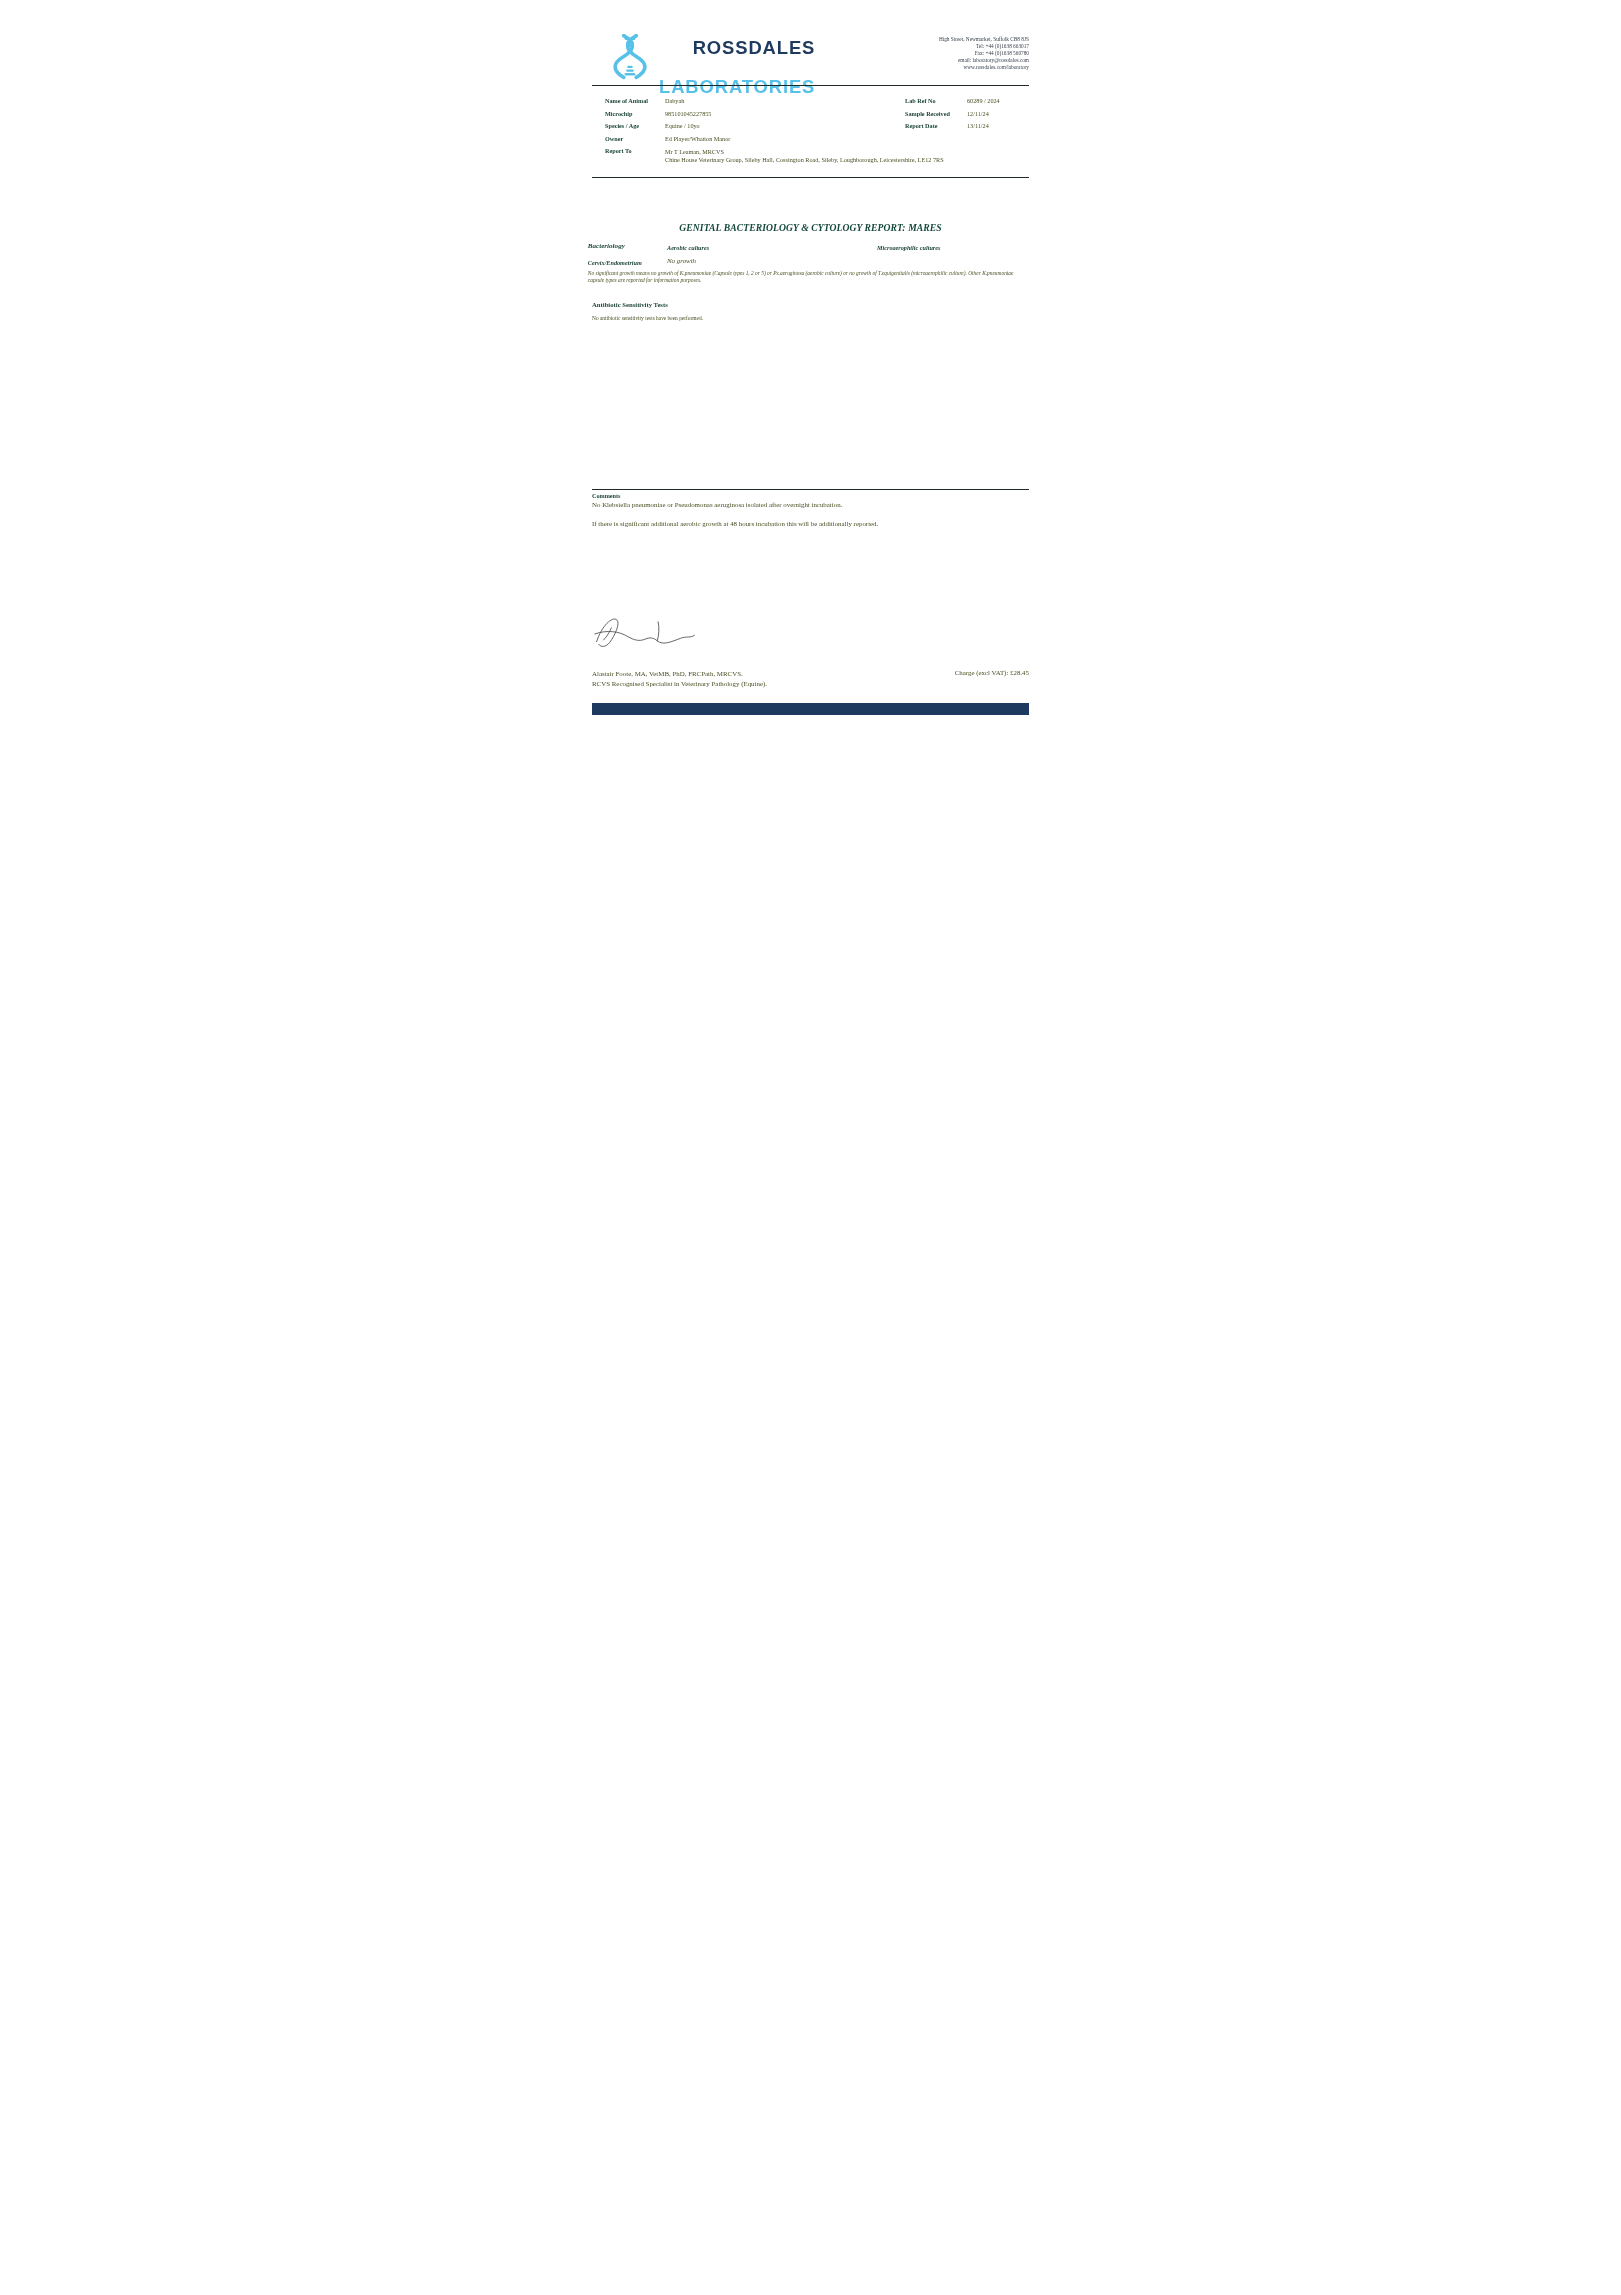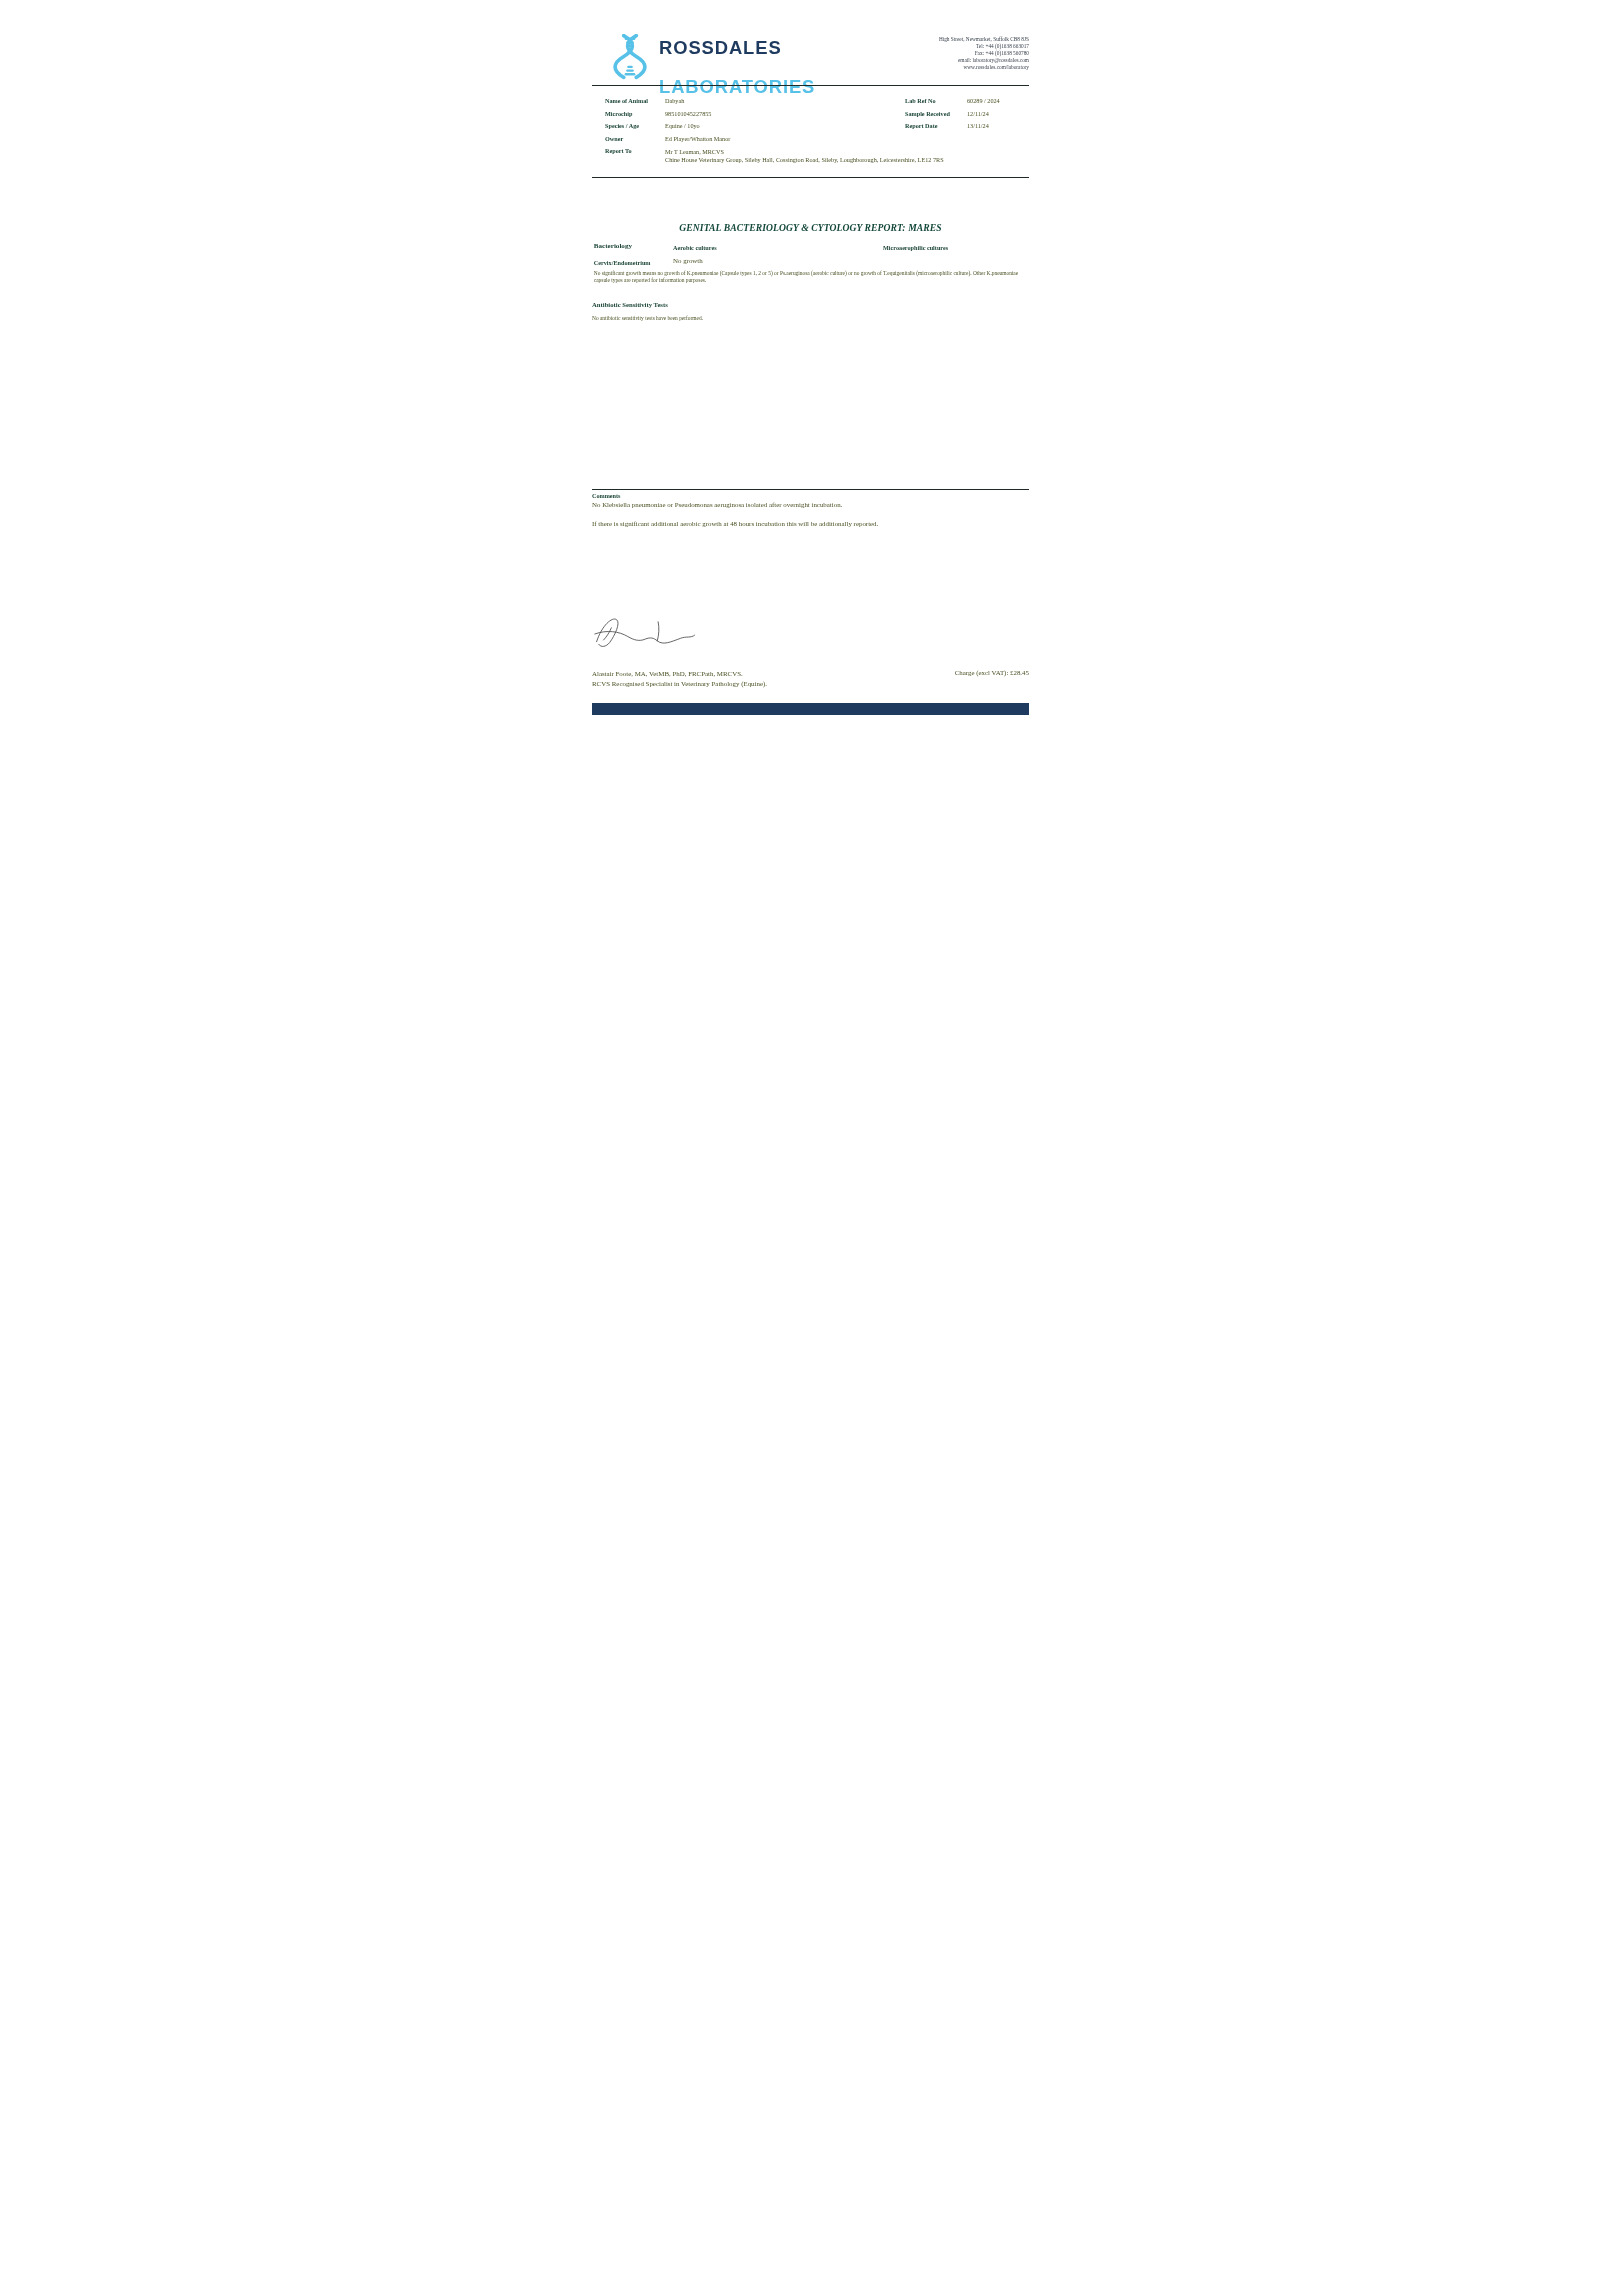--- a/index.html
+++ b/index.html
@@ -6,38 +6,38 @@
   html,body { background:#ffffff; }
   body { font-family:"Liberation Serif", serif; }
   .page {
     position:relative; width:505px; height:715px; margin:0 auto;
     background:#ffffff; overflow:hidden;
   }
   
   .header { position:absolute; left:34px; right:34px; top:32px; height:51px; }
   .logo { position:absolute; left:15.6px; top:1.8px; width:44px; height:46px; }
   .brand { position:absolute; left:67px; top:5.5px; font-family:"Liberation Sans", sans-serif; }
-  .brand-top { font-size:18.4px; font-weight:700; letter-spacing:0.9px; color:#1e3a5e; line-height:19px; }
+  .brand-top { font-size:18.4px; font-weight:700; letter-spacing:0.9px; color:#1e3a5e; line-height:19px;text-align:right; }
   .brand-bottom { font-size:18.4px; font-weight:700; letter-spacing:0.9px; color:#57c1e8; line-height:19px;margin-top:20px; }
   .contact { position:absolute; right:0; top:3.7px; text-align:right; font-size:5.3px; line-height:7.1px; color:#39424d; }
   
   .details { position:absolute; left:34px; right:34px; top:85px; height:93px;
              border-top:1.4px solid #202a24; border-bottom:1.4px solid #202a24; padding:9.2px 0 0 13px; }
   .drow { display:flex; align-items:flex-start; }
   .dlabel { width:60px; flex-shrink:0; font-weight:700; color:#1d4638; font-size:6.2px; line-height:12.6px; }
   .dvalue { color:#4b5023; font-size:6.2px; line-height:12.6px; }
   .rt { padding-top:2.3px; }
   .rt div { line-height:7.8px; }
   .details-right { position:absolute; left:313px; top:9.2px; }
   .details-right .dlabel { width:62px; }
   
   .title { position:absolute; left:34px; right:34px; top:222px; text-align:center;
            font-size:9.6px; font-weight:700; letter-spacing:0.1px; color:#14483a;font-style:italic; }
   
-  .bact { position:absolute; left:34px; right:34px; top:242px; height:56px; }
+  .bact { position:absolute; left:28px; right:34px; top:242px; height:56px;font-style:italic; }
   .bact-heading { position:absolute; left:1.8px; top:0; font-size:7.1px; font-weight:700; color:#1d4638; }
   .bact-col1 { position:absolute; left:81px; top:1.8px; font-size:6.2px; font-weight:700; color:#1d4638; }
   .bact-col2 { position:absolute; left:291px; top:1.8px; font-size:6.2px; font-weight:700; color:#1d4638; }
   .bact-rowlabel { position:absolute; left:1.8px; top:16.5px; font-size:6.2px; font-weight:700; color:#1d4638; }
   .bact-rowvalue { position:absolute; left:81px; top:15px; font-size:6.9px; color:#4b5023; }
   .bact-note { position:absolute; left:1.8px; top:27.5px; right:0.9px; font-size:5.4px; line-height:7.3px; color:#4b5023; }
   
   .abx { position:absolute; left:34px; right:34px; top:301px; }
   .abx-heading { font-size:6.7px; font-weight:700; color:#1d4638; }
   .abx-text { margin-top:7.3px; font-size:5.4px; color:#4b5023; }

